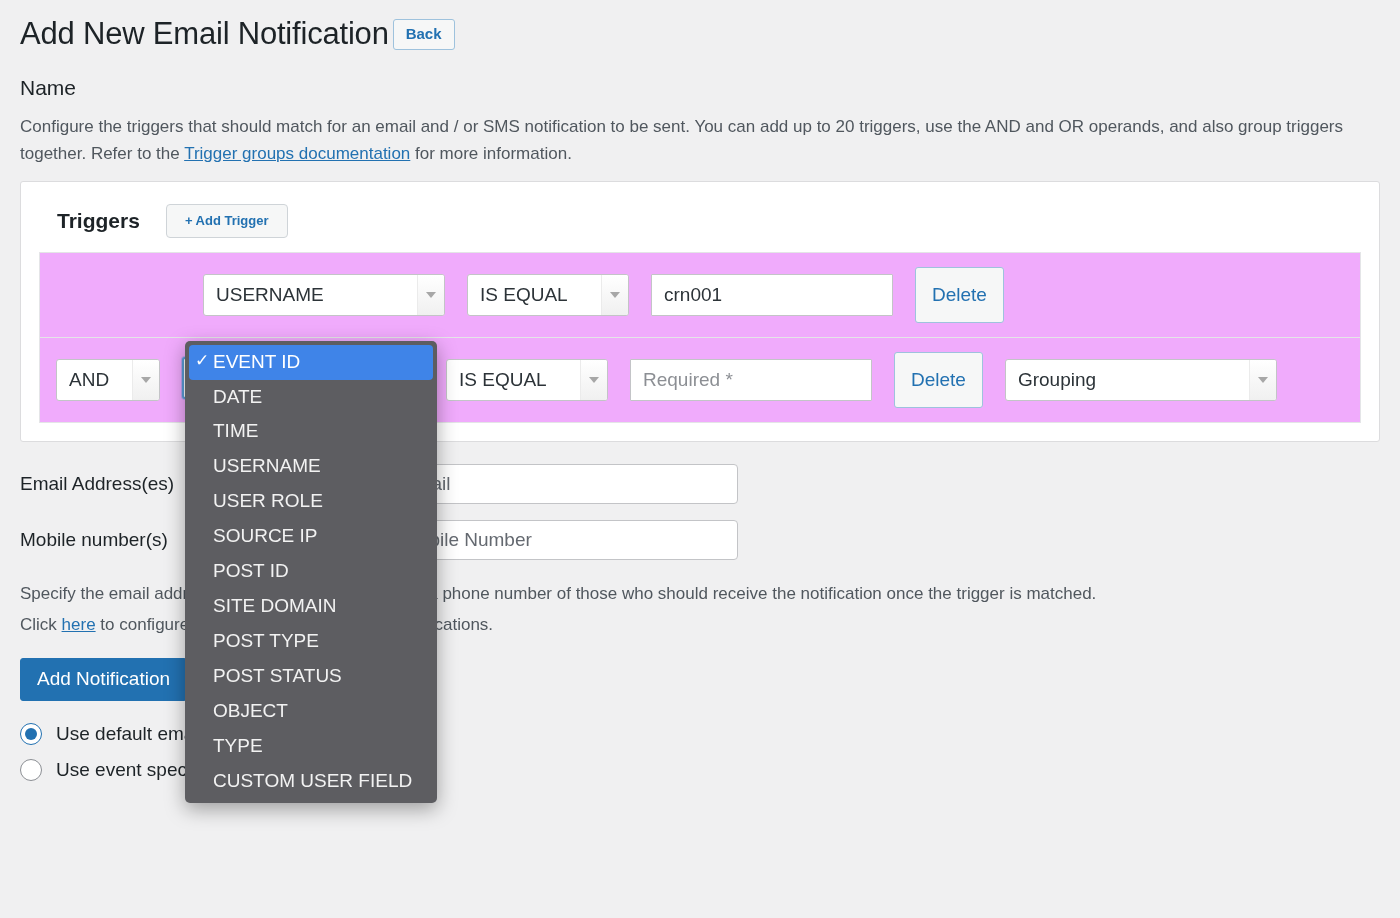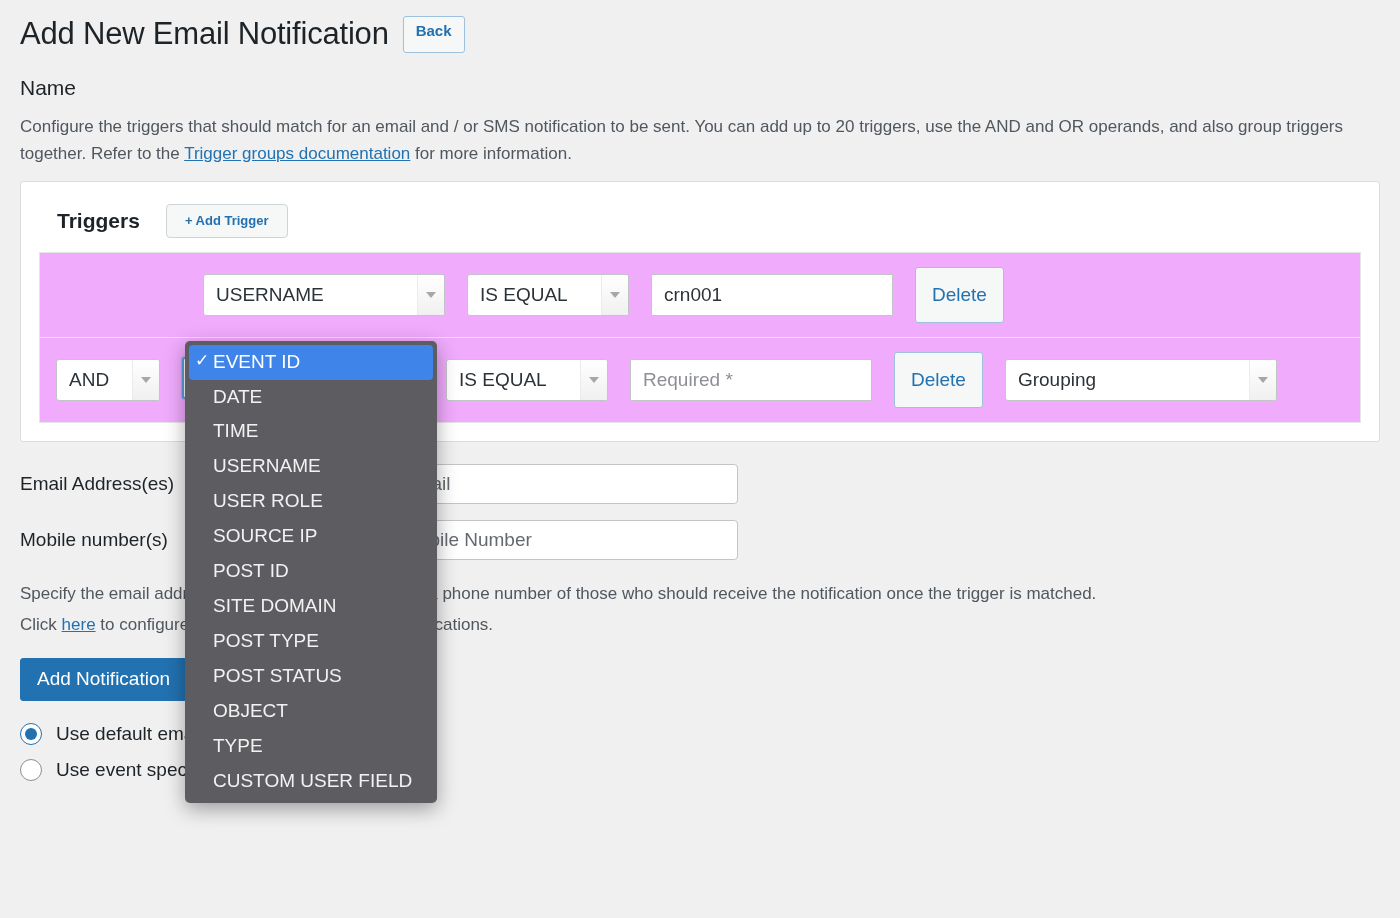--- a/index.html
+++ b/index.html
@@ -20,39 +20,39 @@
     position: relative;
     padding: 0 20px;
     box-sizing: border-box;
     width: 1400px;
   }
 
   
   .page-header {
     display: flex;
     align-items: center;
-    gap: 14px;
+    gap: 4px;
     padding-top: 14px;
   }
   .page-title {
     font-size: 31px;
     font-weight: 400;
     line-height: 1.3;
     color: #1d2327;
     margin: 0;
     letter-spacing: -0.2px;
   }
   .back-button {
     font-size: 15px;
     font-weight: 600;
     color: #2271b1;
     background: #f6f7f7;
     border: 1px solid #9ec2dd;
     border-radius: 3px;
-    padding: 5px 12px 12px;
+    padding: 5px 12px 6px;
     line-height: 1.2;
     cursor: pointer;
     white-space: nowrap;
   }
 
   
   .field-label {
     font-size: 21px;
     font-weight: 400;
     color: #1d2327;

